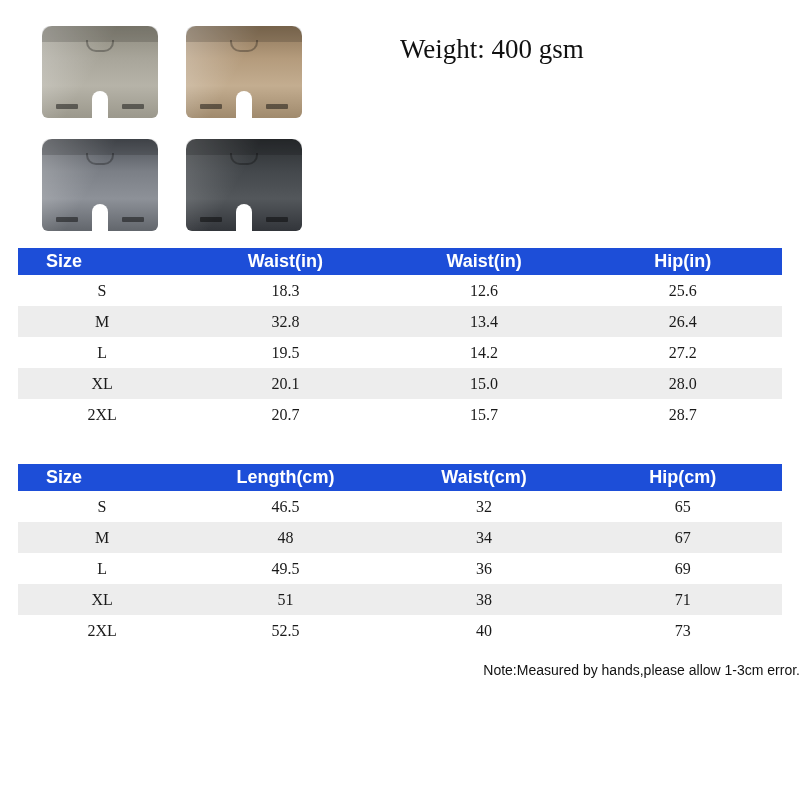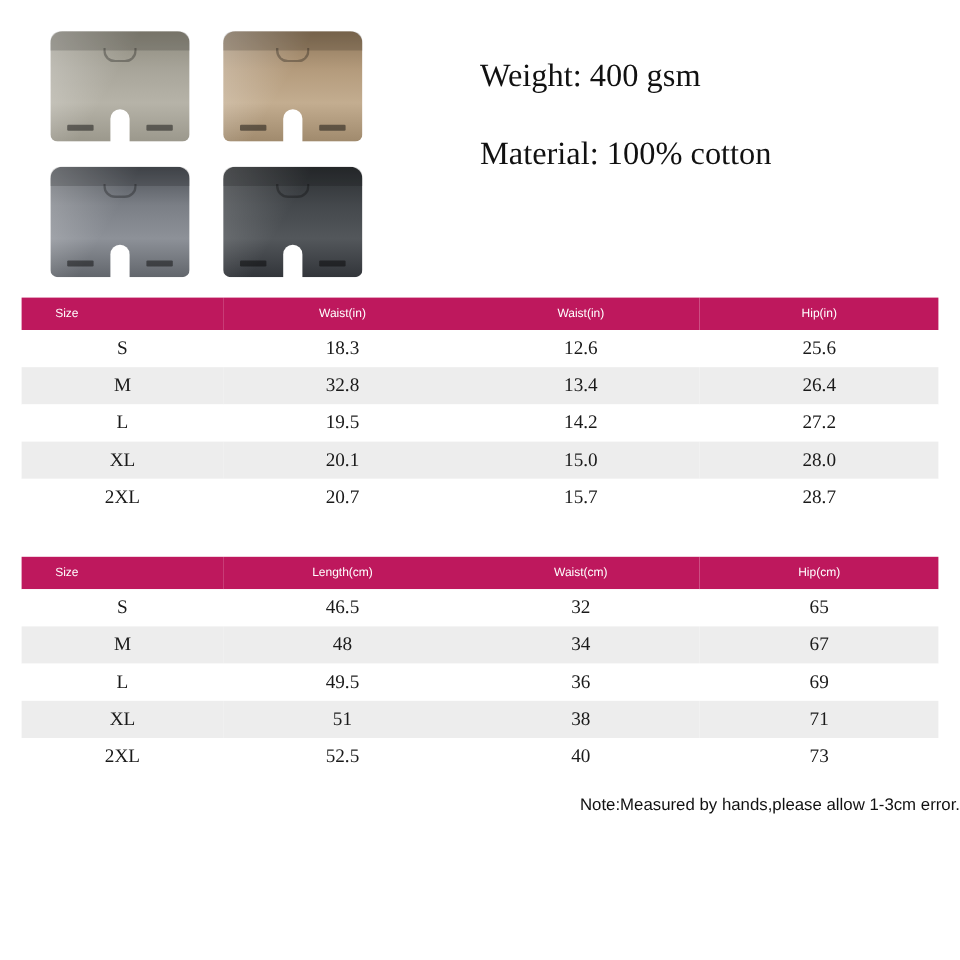--- a/index.html
+++ b/index.html
@@ -115,39 +115,39 @@
   }
   .sh-charcoal .body {
     background:
       linear-gradient(120deg, rgba(255,255,255,.22) 0%, rgba(255,255,255,0) 45%),
       linear-gradient(180deg, #2b2e31 0%, #44484c 35%, #53575b 65%, #32353a 100%);
   }
 
   .specs {
     position: absolute;
     left: 400px;
-    top: 40px;
+    top: 26px;
     font-family: "Liberation Serif", serif;
     font-size: 27px;
     color: #111111;
   }
   .specs .line { margin-bottom: 34px; white-space: nowrap; }
 
   
   .table-wrap { padding: 0 18px; }
   table {
     width: 100%;
     border-collapse: collapse;
     table-layout: fixed;
   }
   thead th {
-    background: #be185d;
+    background: #1d4ed8;
     color: #ffffff;
-    font-size: 10px;
-    font-weight: normal;
+    font-size: 18px;
+    font-weight: bold;
     height: 27px;
     text-align: center;
   }
   thead th.size-col { text-align: left; padding-left: 28px; width: 22%; }
   tbody td {
     height: 31px;
     text-align: center;
     font-size: 16px;
     color: #1a1a1a;
     font-family: "Liberation Serif", serif;
@@ -204,21 +204,20 @@
         <div class="waist"></div>
         <div class="drawstring"></div>
         <div class="tag"></div>
         <div class="tag right"></div>
         <div class="gap"></div>
       </div>
     </div>
 
     <div class="specs">
       <div class="line">Weight: 400 gsm</div>
-      <div class="line">Material: 100% cotton</div>
     </div>
   </div>
 
   <div class="table-wrap">
     <table>
       <thead>
         <tr>
           <th class="size-col">Size</th>
           <th>Waist(in)</th>
           <th>Waist(in)</th>

